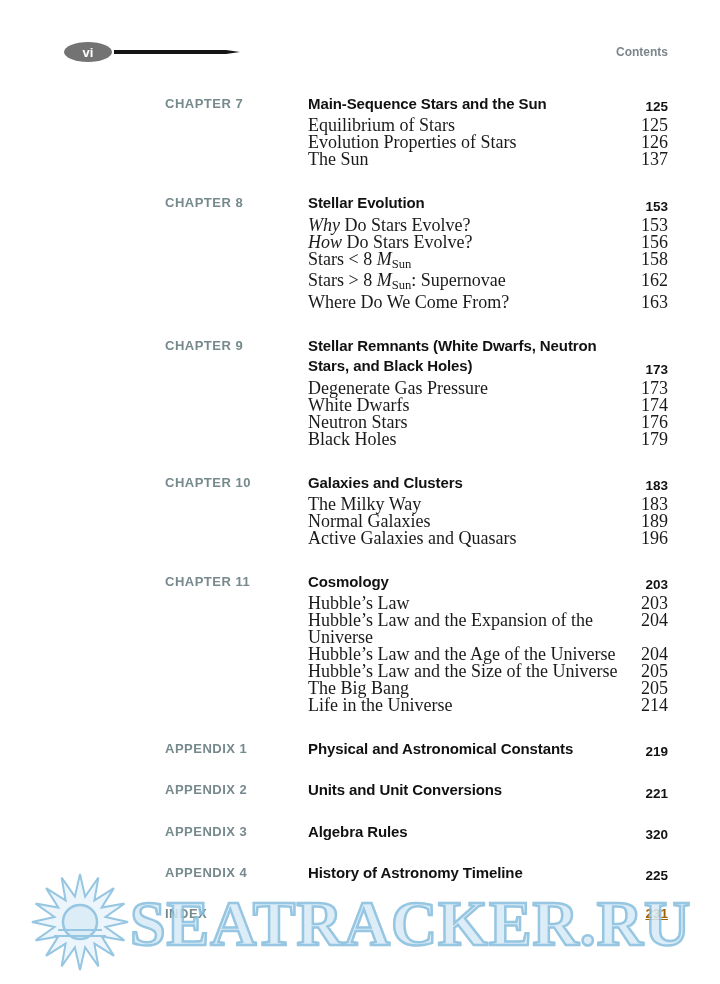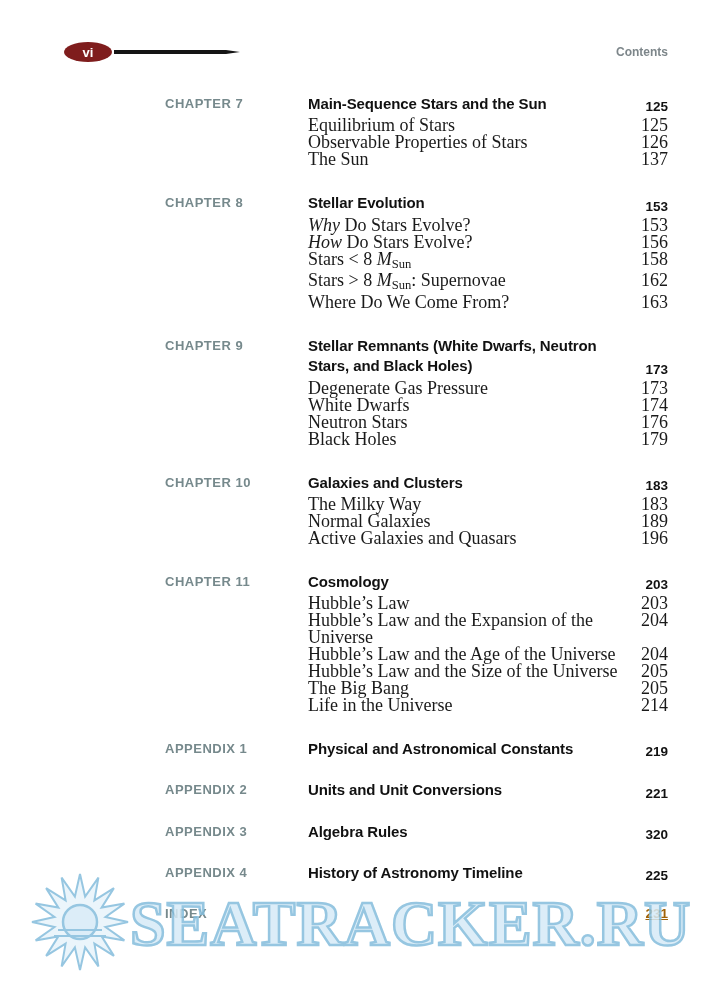--- a/index.html
+++ b/index.html
@@ -4,21 +4,21 @@
 <style>
   html,body{margin:0;padding:0;background:#fff;}
   body{width:720px;height:984px;position:relative;overflow:hidden;
        font-family:"Liberation Sans",sans-serif;color:#111;}
   .page{width:720px;height:984px;position:relative;}
 
   
   .top-bar{display:flex;justify-content:space-between;align-items:center;
            padding:42px 52px 0 64px;}
   .marker{display:flex;align-items:center;}
-  .marker-oval{background:#7f1d1d;color:#fff;border-radius:50%;
+  .marker-oval{background:#737373;color:#fff;border-radius:50%;
                width:48px;height:20px;display:flex;align-items:center;justify-content:center;
                font-weight:700;font-size:13px;}
   .marker-line{width:112px;height:4px;background:#151515;margin-left:2px;}
   .marker-tip{width:0;height:0;border-top:2px solid transparent;border-bottom:2px solid transparent;
               border-left:14px solid #151515;}
   .contents-header{font-weight:700;font-size:12px;color:#7d868a;}
 
   
   .toc{margin:32px 52px 0 165px;}
   .chapter-block{margin-bottom:25px;}
@@ -71,21 +71,21 @@
           <span class="ch-label">CHAPTER 7</span>
           <span class="ch-title">Main-Sequence Stars and the Sun</span>
           <span class="ch-page">125</span>
         </div>
         <div class="subs">
           <div class="sub-row">
             <span class="sub-text"><span>Equilibrium of Stars</span></span>
             <span class="sub-page">125</span>
           </div>
           <div class="sub-row">
-            <span class="sub-text"><span>Observable Properties of Stars</span></span>
+            <span class="sub-text"><span>Evolution Properties of Stars</span></span>
             <span class="sub-page">126</span>
           </div>
           <div class="sub-row">
             <span class="sub-text"><span>The Sun</span></span>
             <span class="sub-page">137</span>
           </div>
         </div>
       </div>
       <div class="chapter-block">
         <div class="chapter-row">

